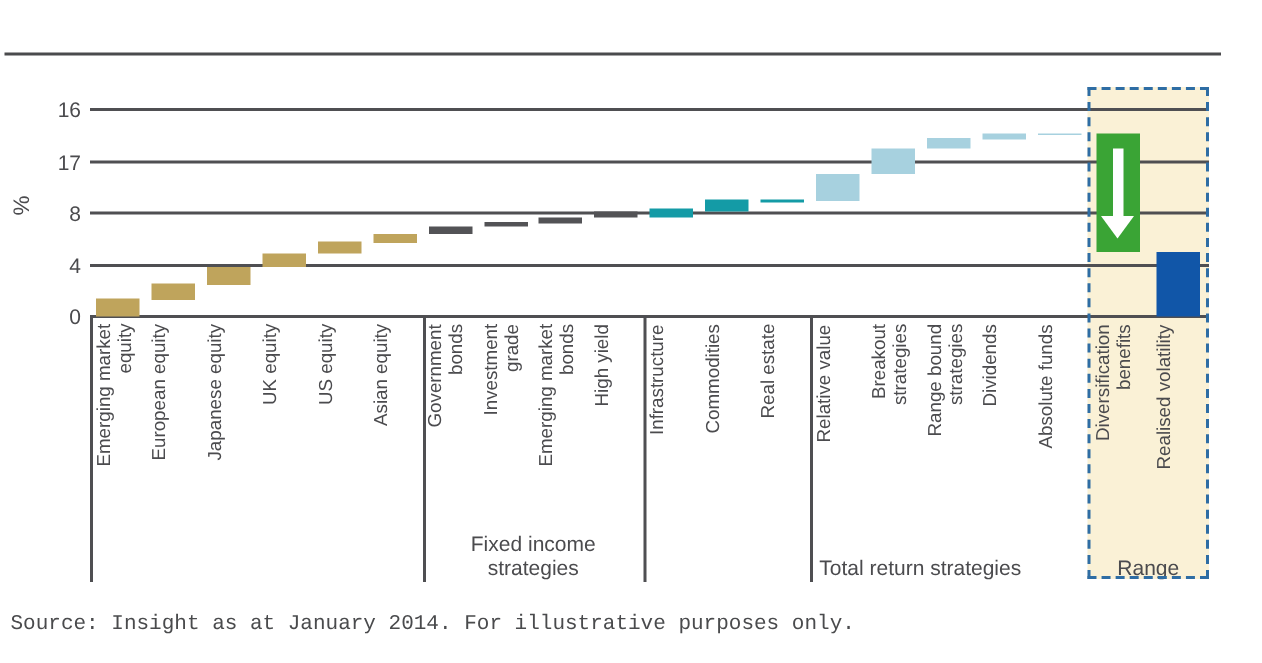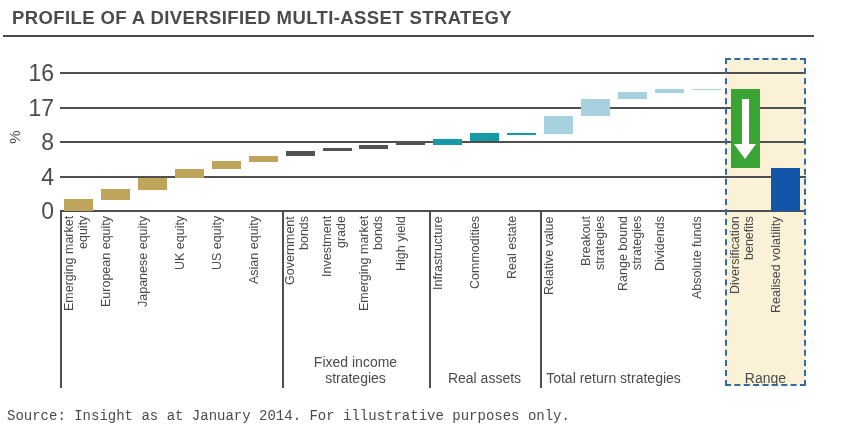--- a/index.html
+++ b/index.html
@@ -5,21 +5,21 @@
   html,body{margin:0;padding:0;background:#ffffff;}
   .page{position:relative;width:841px;height:442px;background:#fff;overflow:hidden;
         font-family:"Liberation Sans", sans-serif;color:#4b4b4e;}
   .title{position:absolute;left:12px;top:7px;font-size:18.5px;font-weight:bold;
          letter-spacing:0.4px;color:#4a4b4d;}
   .title-rule{position:absolute;left:3px;top:35px;width:811px;height:2px;background:#4a4b4d;}
   .chart{position:absolute;left:0;top:0;width:841px;height:400px;}
   .ylabel{position:absolute;left:6px;top:127px;width:20px;height:20px;font-size:15px;
           transform:rotate(-90deg);text-align:center;color:#4b4b4e;}
   .ytick{position:absolute;width:42px;height:20px;line-height:20px;text-align:right;
-         font-size:23px;color:#4b4b4e;}
+         font-size:14px;color:#4b4b4e;}
   .gridline{position:absolute;background:#4f4f52;}
   .divider{position:absolute;background:#4f4f52;width:1.5px;}
   .bar{position:absolute;}
   .cat-label{position:absolute;writing-mode:vertical-rl;transform:rotate(180deg);
              text-align:right;white-space:pre-line;font-size:12.5px;line-height:1.12;
              color:#4b4b4e;}
   .group-label{position:absolute;display:flex;align-items:flex-end;justify-content:center;
                text-align:center;white-space:pre-line;font-size:14px;line-height:1.15;
                color:#4b4b4e;}
   .result-bg{position:absolute;}
@@ -27,21 +27,20 @@
                   background:transparent;}
   .arrow-shaft{position:absolute;background:#ffffff;}
   .arrow-head{position:absolute;width:0;height:0;border-left:11px solid transparent;
               border-right:11px solid transparent;border-top:15px solid #ffffff;}
   .source{position:absolute;left:7px;top:408px;font-size:14px;color:#4a4b4d;font-family:Liberation Mono, monospace;}
 </style>
 </head>
 <body>
 
 <div class="page">
-  <div class="title">PROFILE OF A DIVERSIFIED MULTI-ASSET STRATEGY</div>
   <div class="title-rule"></div>
   <div class="chart">
     <div class="ylabel">%</div>
   <div class="result-bg" style="left: 725px; top: 58px; width: 81px; height: 328px; background: rgb(250, 241, 214);"></div>
       <div class="gridline" style="left: 60px; top: 210px; width: 746px; height: 2px; background: rgb(79, 79, 82);"></div>
       <div class="ytick" style="left: 12px; top: 201px;">0</div>
       <div class="gridline" style="left: 60px; top: 175.5px; width: 746px; height: 2px; background: rgb(79, 79, 82);"></div>
       <div class="ytick" style="left: 12px; top: 166.5px;">4</div>
       <div class="gridline" style="left: 60px; top: 141px; width: 746px; height: 2px; background: rgb(79, 79, 82);"></div>
       <div class="ytick" style="left: 12px; top: 132px;">8</div>
@@ -74,21 +73,20 @@
       <div class="bar" style="left: 396.125px; top: 141.137px; width: 29px; height: 4.3125px; background: rgb(83, 83, 86);"></div>
       <div class="cat-label" style="left: 393.625px; top: 216px; width: 34px; height: 128px;">High yield</div>
       <div class="group-label" style="left: 282px; top: 352px; width: 147px; height: 34px;">Fixed income
 strategies</div>
       <div class="bar" style="left: 433px; top: 138.55px; width: 29px; height: 6.9px; background: rgb(20, 155, 166);"></div>
       <div class="cat-label" style="left: 430.5px; top: 216px; width: 34px; height: 128px;">Infrastructure</div>
       <div class="bar" style="left: 470px; top: 133.375px; width: 29px; height: 7.7625px; background: rgb(20, 155, 166);"></div>
       <div class="cat-label" style="left: 467.5px; top: 216px; width: 34px; height: 128px;">Commodities</div>
       <div class="bar" style="left: 507px; top: 133.375px; width: 29px; height: 1.5px; background: rgb(20, 155, 166);"></div>
       <div class="cat-label" style="left: 504.5px; top: 216px; width: 34px; height: 128px;">Real estate</div>
-      <div class="group-label" style="left: 429px; top: 352px; width: 111px; height: 34px;">Real assets</div>
       <div class="bar" style="left: 544px; top: 116.125px; width: 29px; height: 18.1125px; background: rgb(167, 209, 223);"></div>
       <div class="cat-label" style="left: 541.5px; top: 216px; width: 34px; height: 128px;">Relative value</div>
       <div class="bar" style="left: 581px; top: 98.875px; width: 29px; height: 17.25px; background: rgb(167, 209, 223);"></div>
       <div class="cat-label" style="left: 578.5px; top: 216px; width: 34px; height: 128px;">Breakout
 strategies</div>
       <div class="bar" style="left: 618px; top: 91.975px; width: 29px; height: 6.9px; background: rgb(167, 209, 223);"></div>
       <div class="cat-label" style="left: 615.5px; top: 216px; width: 34px; height: 128px;">Range bound
 strategies</div>
       <div class="bar" style="left: 655px; top: 89.3875px; width: 29px; height: 3.45px; background: rgb(167, 209, 223);"></div>
       <div class="cat-label" style="left: 652.5px; top: 216px; width: 34px; height: 128px;">Dividends</div>

